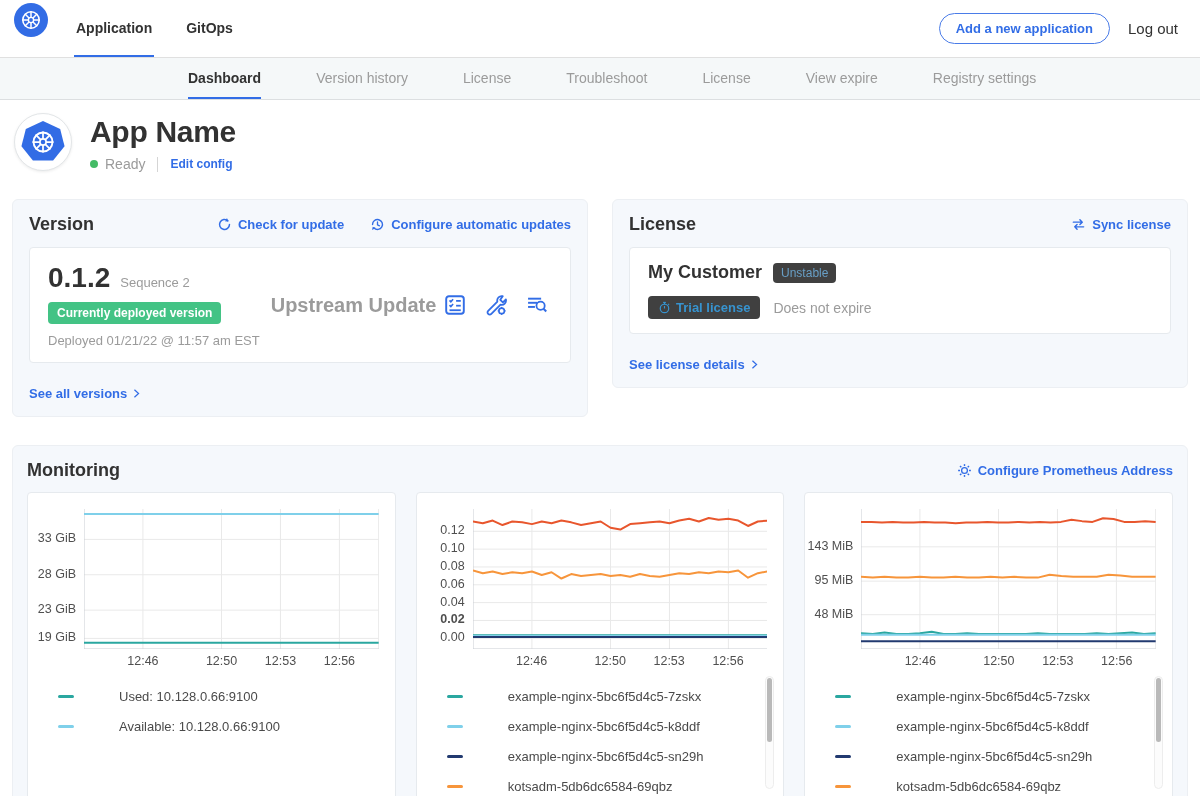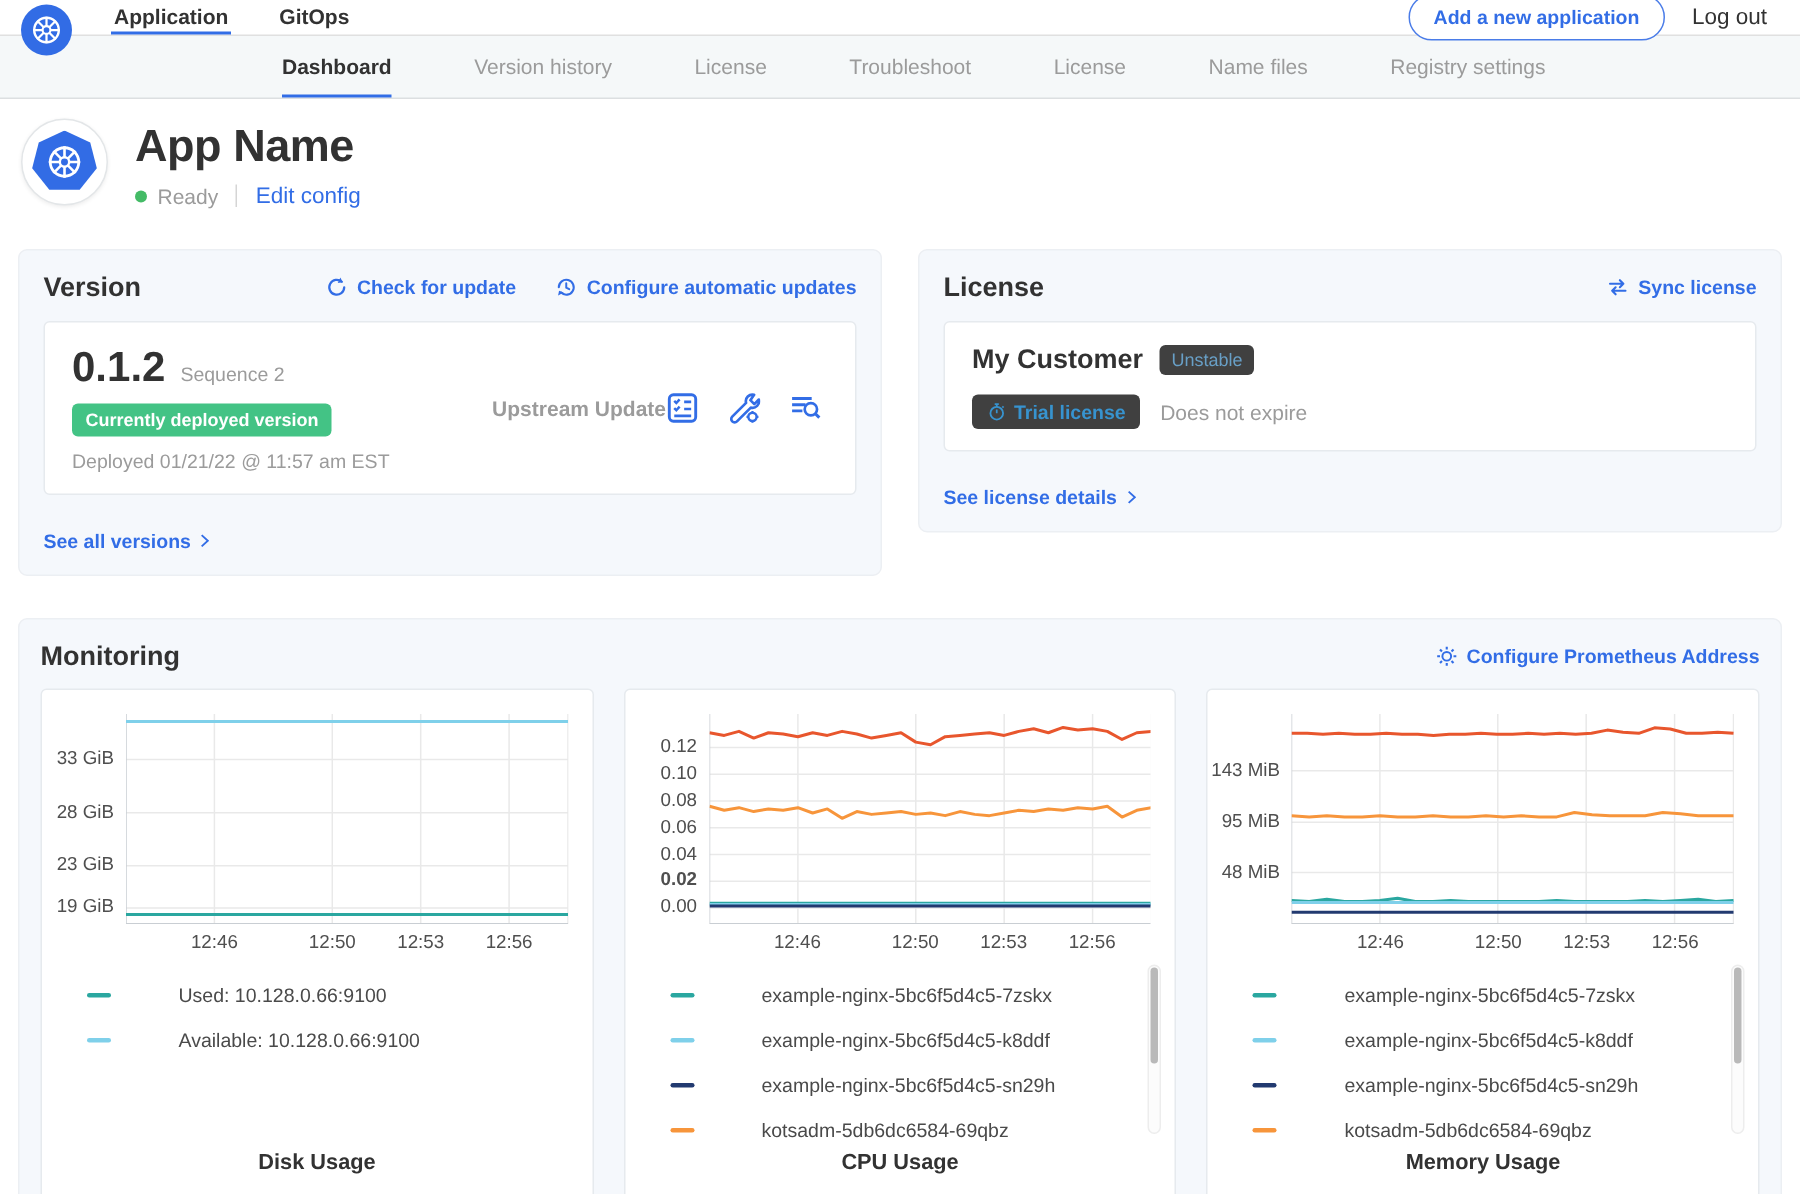--- a/index.html
+++ b/index.html
@@ -1,20 +1,20 @@
 <!DOCTYPE html>
 <html><head>
 <meta charset="utf-8">
 <style>
   * { margin:0; padding:0; box-sizing:border-box; }
   html,body { width:1200px; background:#fff; font-family:"Liberation Sans", sans-serif; color:#323232; }
   svg { display:block; }
 
   
-  .topnav { height:24px; display:flex; align-items:stretch; border-bottom:1px solid #e0e0e0; background:#fff; }
+  .topnav { height:58px; display:flex; align-items:stretch; border-bottom:1px solid #e0e0e0; background:#fff; }
   .brand { width:34px; height:34px; border-radius:50%; background:#326ce5; margin:3px 26px 0 14px; display:flex; align-items:center; justify-content:center; }
   .topnav-tab { display:flex; align-items:center; padding:0 2px; margin-right:30px; font-size:14px; font-weight:700; color:#323232; border-bottom:2px solid transparent; cursor:pointer; }
   .topnav-tab.active { border-bottom-color:#326de6; }
   .topnav-right { margin-left:auto; display:flex; align-items:center; }
   .add-app-btn { border:1px solid #4a7ce8; color:#326de6; font-size:13px; font-weight:700; border-radius:16px; padding:7px 16px; background:#fff; margin-right:18px; cursor:pointer; font-family:inherit; }
   .logout { font-size:15px; color:#323232; margin-right:22px; cursor:pointer; }
 
   
   .subnav { height:42px; background:#f5f8f9; border-bottom:1px solid #dcdfe1; display:flex; align-items:stretch; padding-left:188px; }
   .subnav-tab { display:flex; align-items:center; margin-right:55px; font-size:14px; color:#9b9b9b; border-bottom:2px solid transparent; cursor:pointer; white-space:nowrap; }
@@ -23,37 +23,37 @@
   
   .app-header { display:flex; padding:13px 0 14px 14px; }
   .app-avatar { width:58px; height:58px; border-radius:50%; background:#fff; border:1px solid #e3e6e8; box-shadow:0 1px 3px rgba(0,0,0,.08); display:flex; align-items:center; justify-content:center; }
   .heptagon { width:44px; height:42px; background:#326ce5; clip-path:polygon(50% 0%, 89% 19%, 99% 60%, 73% 94%, 27% 94%, 1% 60%, 11% 19%); display:flex; align-items:center; justify-content:center; }
   .app-title-block { margin-left:18px; padding-top:2px; }
   .app-title { font-size:30px; font-weight:700; letter-spacing:-.3px; color:#323232; }
   .app-status-row { display:flex; align-items:center; margin-top:7px; }
   .status-dot { width:8px; height:8px; border-radius:50%; background:#44bb66; }
   .status-text { font-size:14px; color:#9b9b9b; margin:0 12px 0 7px; }
   .vsep { width:1px; height:15px; background:#d5d5d5; }
-  .edit-config { font-size:15px; font-weight:400; color:#326de6; margin-left:12px; cursor:pointer; }
+  .edit-config { font-size:12px; font-weight:700; color:#326de6; margin-left:12px; cursor:pointer; }
 
   
   .cards-row { display:flex; gap:24px; margin:13px 12px 0; align-items:flex-start; }
   .panel-card { flex:1; background:#f5f8fc; border:1px solid #eceff3; border-radius:6px; padding:14px 16px 15px; }
   .card-head { display:flex; align-items:center; }
   .card-title { font-size:18px; font-weight:700; color:#323232; }
   .head-links { margin-left:auto; display:flex; align-items:center; gap:26px; }
   .blue-link { display:flex; align-items:center; gap:6px; font-size:13px; font-weight:700; color:#326de6; cursor:pointer; white-space:nowrap; }
   .inner-panel { background:#fff; border:1px solid #e6eaee; border-radius:4px; margin-top:12px; padding:14px 18px; display:flex; align-items:center; }
   .ver-left { min-width:215px; }
   .ver-line { display:flex; align-items:baseline; }
   .ver-number { font-size:28px; font-weight:700; color:#323232; }
   .ver-seq { font-size:13px; color:#9b9b9b; margin-left:10px; }
   .deployed-badge { display:inline-block; margin-top:8px; background:#43c385; color:#fff; font-size:12px; font-weight:700; padding:4px 9px; border-radius:4px; }
   .deployed-date { font-size:13px; color:#9b9b9b; margin-top:9px; }
-  .ver-middle { flex:1; text-align:right; font-size:14px; font-weight:600; color:#9b9b9b; }
+  .ver-middle { flex:1; text-align:center; font-size:20px; font-weight:600; color:#9b9b9b; }
   .ver-icons { display:flex; align-items:center; gap:19px; padding-right:4px; }
   .ver-icon { cursor:pointer; }
   .see-link { display:flex; align-items:center; gap:4px; margin-top:23px; font-size:13px; font-weight:700; color:#326de6; cursor:pointer; }
 
   .lic-row1 { display:flex; align-items:center; }
   .customer-name { font-size:18px; font-weight:700; color:#323232; }
   .channel-badge { margin-left:11px; background:#404040; color:#689fc6; font-size:12px; padding:3px 8px; border-radius:4px; }
   .lic-row2 { display:flex; align-items:center; margin-top:13px; }
   .trial-badge { display:flex; align-items:center; gap:5px; background:#404040; color:#3793cf; font-size:13px; font-weight:700; padding:4px 10px; border-radius:4px; }
   .expiry-text { font-size:14px; color:#9b9b9b; margin-left:13px; }
@@ -100,21 +100,21 @@
     <div class="logout">Log out</div>
   </div>
 </div>
 
 <div class="subnav">
   <div class="subnav-tab active">Dashboard</div>
   <div class="subnav-tab">Version history</div>
   <div class="subnav-tab">License</div>
   <div class="subnav-tab">Troubleshoot</div>
   <div class="subnav-tab">License</div>
-  <div class="subnav-tab">Name files</div>
+  <div class="subnav-tab">View expire</div>
   <div class="subnav-tab">Registry settings</div>
 </div>
 
 <div class="app-header">
   <div class="app-avatar">
     <div class="heptagon">
       <svg width="30" height="30" viewBox="0 0 24 24">
         <circle cx="12" cy="12" r="7.6" fill="none" stroke="#fff" stroke-width="1.5"></circle>
         <g stroke="#fff" stroke-width="1.4">
           <line x1="12" y1="3.6" x2="12" y2="20.4"></line>

